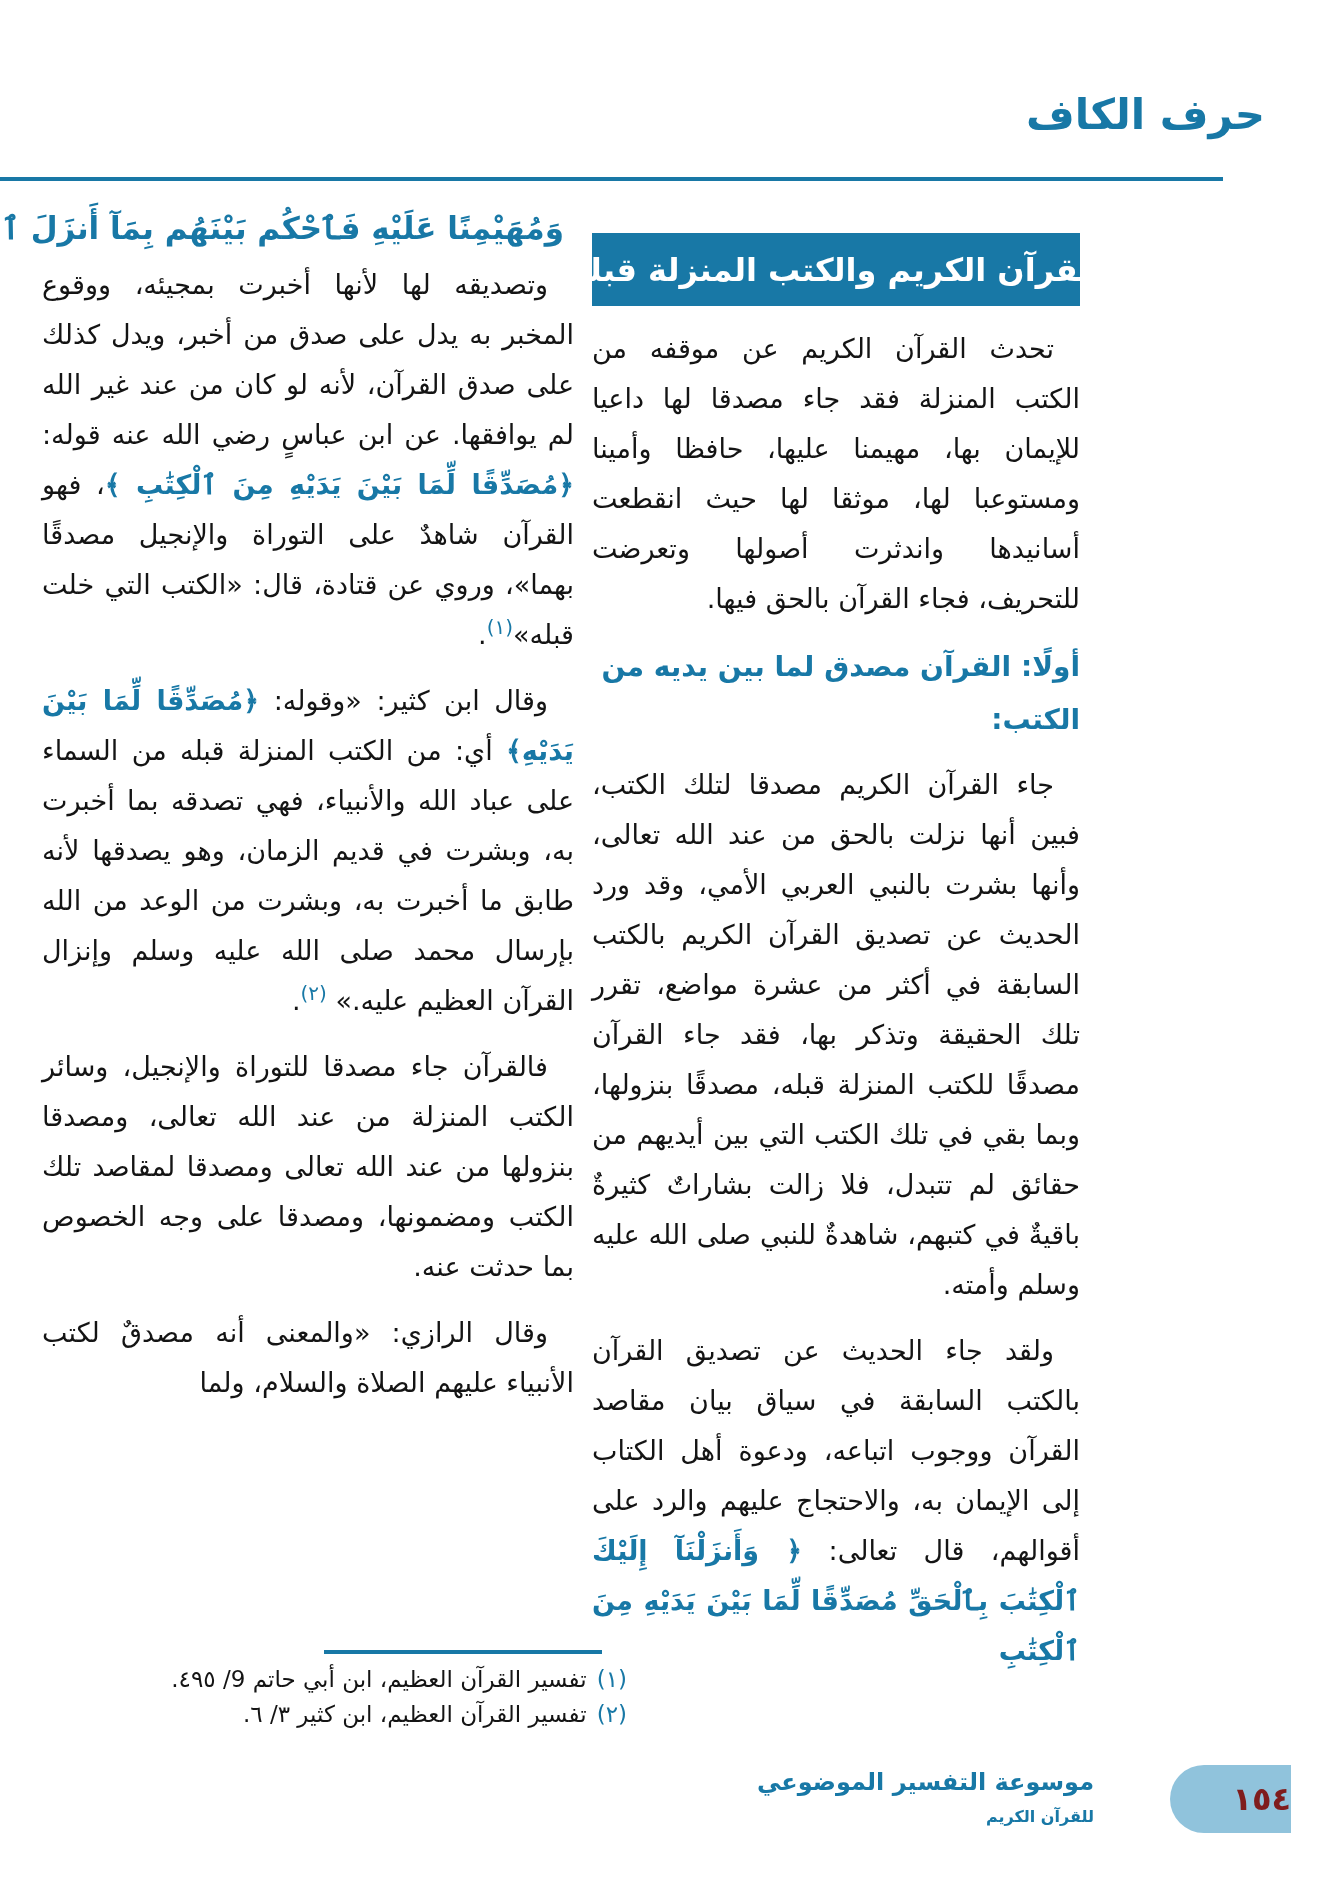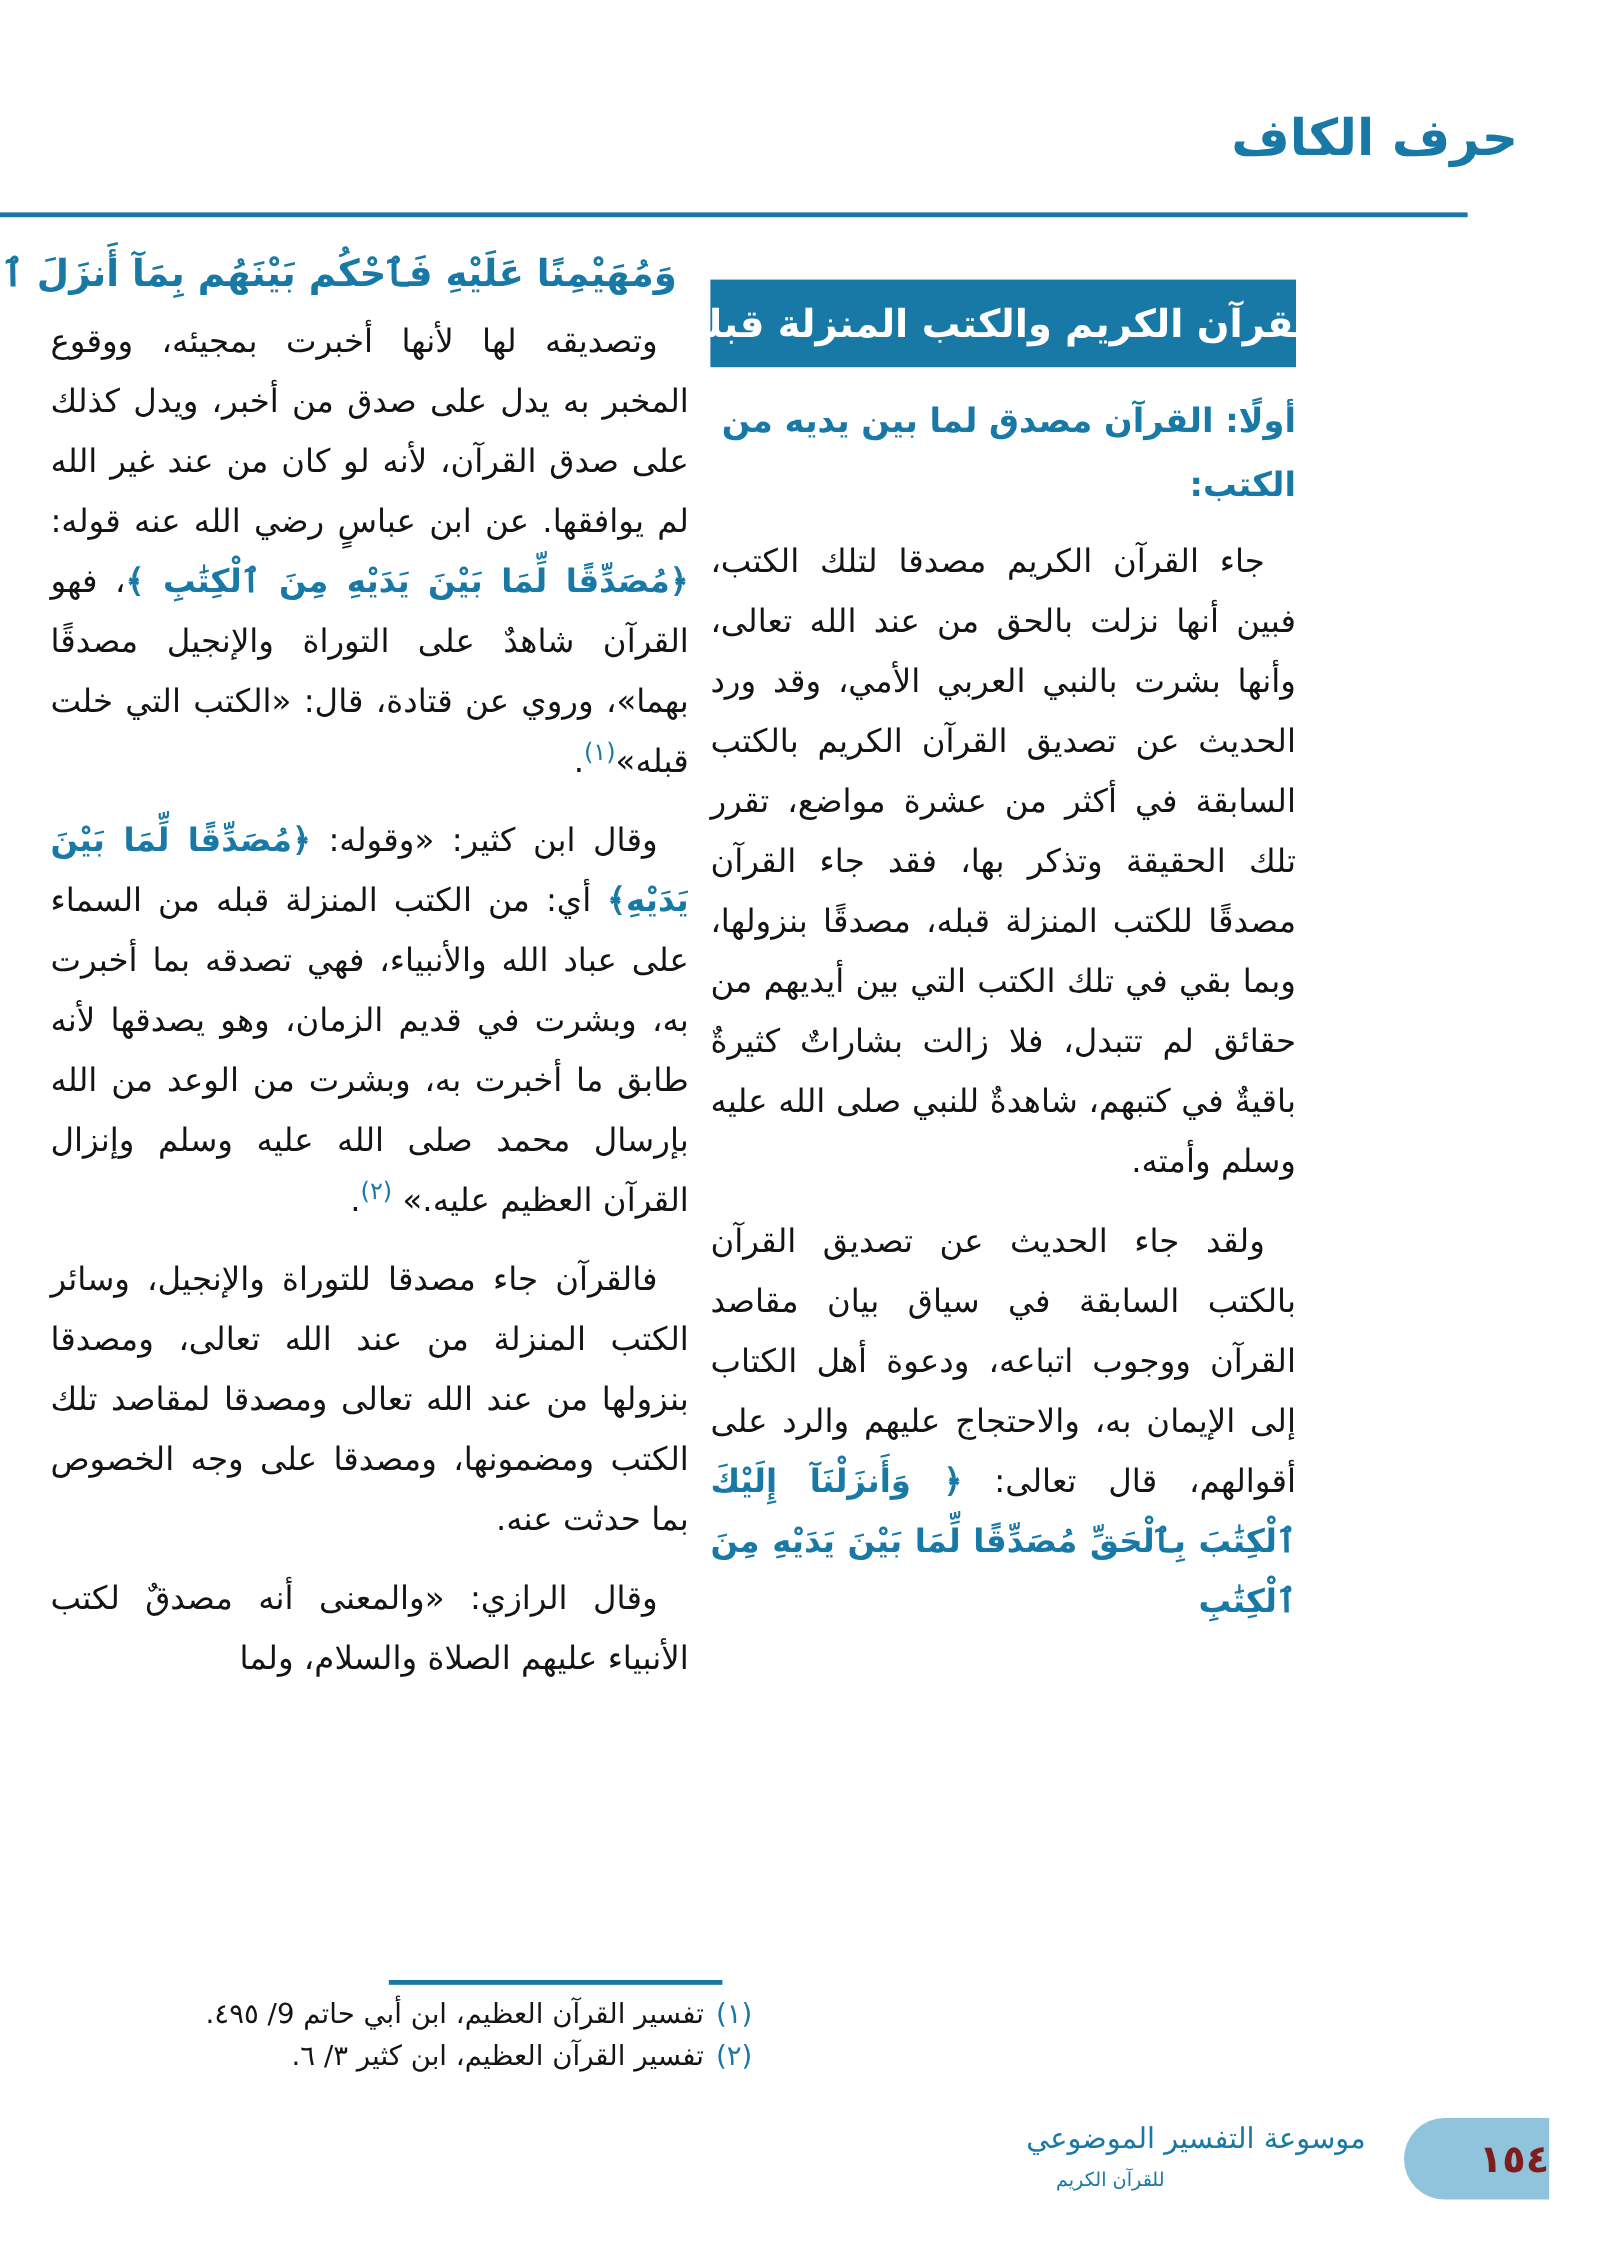--- a/index.html
+++ b/index.html
@@ -55,22 +55,22 @@
     position:absolute;top:1650px;left:372px;width:278px;height:4px;
     background:var(--accent);
   }
   .footnotes{
     position:absolute;top:1662px;left:150px;width:525px;
     font-size:23px;line-height:35px;text-align:right;
   }
   .footnote{white-space:nowrap;}
   .footnote .fn-marker{color:var(--accent);margin-left:10px;}
   .footer-logo{
-    position:absolute;top:1756px;left:928px;width:258px;
-    text-align:left;color:var(--accent);font-weight:400;
+    position:absolute;top:1756px;left:884px;width:258px;
+    text-align:right;color:var(--accent);font-weight:700;
   }
   .logo-line1{font-size:24px;line-height:52px;white-space:nowrap;}
   .logo-line2{font-size:16px;line-height:18px;white-space:nowrap;}
   .page-badge{
     position:absolute;top:1765px;left:1218px;width:121px;height:68px;
     background:var(--badge);border-radius:40px 0 0 40px;
     display:flex;align-items:center;justify-content:flex-start;
     color:#7f1d1d;font-size:32px;font-weight:700;
   }
 </style>
@@ -79,20 +79,21 @@
 
 <div class="page">
 
   <div class="chapter-title">حرف الكاف</div>
   <div class="header-rule"></div>
 
   <section class="col col-right">
     <div class="section-title-box">
       <span class="section-title">القرآن الكريم والكتب المنزلة قبله</span>
     </div>
+    <p class="body-p"><span>تحدث القرآن الكريم عن موقفه من الكتب المنزلة فقد جاء مصدقا لها داعيا للإيمان بها، مهيمنا عليها، حافظا وأمينا ومستوعبا لها، موثقا لها حيث انقطعت أسانيدها واندثرت أصولها وتعرضت للتحريف، فجاء القرآن بالحق فيها.</span></p>
     <h3 class="subheading">أولًا: القرآن مصدق لما بين يديه من الكتب:</h3>
     <p class="body-p"><span>جاء القرآن الكريم مصدقا لتلك الكتب، فبين أنها نزلت بالحق من عند الله تعالى، وأنها بشرت بالنبي العربي الأمي، وقد ورد الحديث عن تصديق القرآن الكريم بالكتب السابقة في أكثر من عشرة مواضع، تقرر تلك الحقيقة وتذكر بها، فقد جاء القرآن مصدقًا للكتب المنزلة قبله، مصدقًا بنزولها، وبما بقي في تلك الكتب التي بين أيديهم من حقائق لم تتبدل، فلا زالت بشاراتٌ كثيرةٌ باقيةٌ في كتبهم، شاهدةٌ للنبي صلى الله عليه وسلم وأمته.</span></p>
     <p class="body-p"><span>ولقد جاء الحديث عن تصديق القرآن بالكتب السابقة في سياق بيان مقاصد القرآن ووجوب اتباعه، ودعوة أهل الكتاب إلى الإيمان به، والاحتجاج عليهم والرد على أقوالهم، قال تعالى: </span><span class="quran">﴿ وَأَنزَلْنَآ إِلَيْكَ ٱلْكِتَٰبَ بِٱلْحَقِّ مُصَدِّقًا لِّمَا بَيْنَ يَدَيْهِ مِنَ ٱلْكِتَٰبِ</span></p>
   </section>
 
   <section class="col col-left">
     <p class="verse-lead">وَمُهَيْمِنًا عَلَيْهِ فَٱحْكُم بَيْنَهُم بِمَآ أَنزَلَ ٱللَّهُ ﴾</p>
     <p class="body-p"><span>وتصديقه لها لأنها أخبرت بمجيئه، ووقوع المخبر به يدل على صدق من أخبر، ويدل كذلك على صدق القرآن، لأنه لو كان من عند غير الله لم يوافقها. عن ابن عباسٍ رضي الله عنه قوله: </span><span class="quran">﴿مُصَدِّقًا لِّمَا بَيْنَ يَدَيْهِ مِنَ ٱلْكِتَٰبِ ﴾</span><span>، فهو القرآن شاهدٌ على التوراة والإنجيل مصدقًا بهما»، وروي عن قتادة، قال: «الكتب التي خلت قبله»</span><span class="fn-ref">(١)</span><span>.</span></p>
     <p class="body-p"><span>وقال ابن كثير: «وقوله: </span><span class="quran">﴿مُصَدِّقًا لِّمَا بَيْنَ يَدَيْهِ﴾</span><span> أي: من الكتب المنزلة قبله من السماء على عباد الله والأنبياء، فهي تصدقه بما أخبرت به، وبشرت في قديم الزمان، وهو يصدقها لأنه طابق ما أخبرت به، وبشرت من الوعد من الله بإرسال محمد صلى الله عليه وسلم وإنزال القرآن العظيم عليه.» </span><span class="fn-ref">(٢)</span><span>.</span></p>
     <p class="body-p"><span>فالقرآن جاء مصدقا للتوراة والإنجيل، وسائر الكتب المنزلة من عند الله تعالى، ومصدقا بنزولها من عند الله تعالى ومصدقا لمقاصد تلك الكتب ومضمونها، ومصدقا على وجه الخصوص بما حدثت عنه.</span></p>

